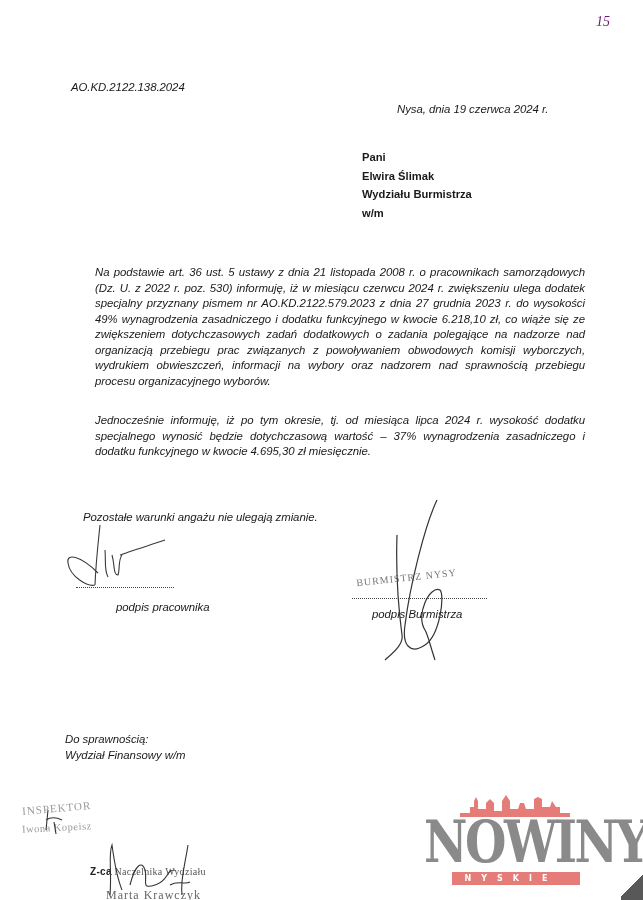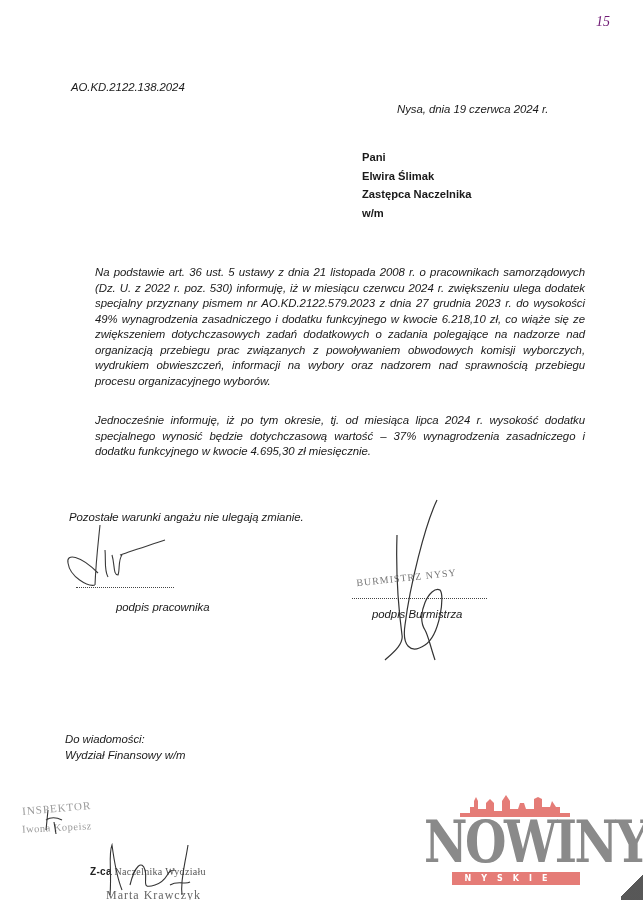--- a/index.html
+++ b/index.html
@@ -11,21 +11,21 @@
     }
     .abs { position: absolute; }
     .txt { font-size: 11.4px; line-height: 15.5px; letter-spacing: -0.05px; font-style: italic; }
     .ref { left: 71px; top: 80px; }
     .date { left: 397px; top: 80px; margin-top: 22px; }
     .addr { left: 341px; top: 148px; font-weight: bold; font-size: 11.2px; line-height: 18.5px; }
     .addr div { white-space: nowrap; padding-left: 21px; }
     .para { left: 71px; width: 490px; text-align: justify; margin-left: 24px; }
     .p1 { top: 265px; }
     .p2 { top: 413px; }
-    .p3 { left: 69px; top: 510px; white-space: nowrap; }
+    .p3 { left: 83px; top: 510px; white-space: nowrap; }
     .dots {
       position: absolute; height: 0;
       border-top: 1.3px dotted #444;
     }
     .dots1 { left: 76px; top: 587px; width: 98px; }
     .dots2 { left: 352px; top: 598px; width: 135px; }
     .lbl1 { left: 77px; top: 600px; padding-left: 39px; }
     .lbl2 { left: 372px; top: 607px; }
     .cc-title { left: 65px; top: 732px; }
     .cc-item { left: 65px; top: 748px; }
@@ -67,42 +67,42 @@
 <div>
 
   <div class="abs pagenum">15</div>
 
   <div class="abs txt ref">AO.KD.2122.138.2024</div>
   <div class="abs txt date">Nysa, dnia 19 czerwca 2024 r.</div>
 
   <div class="abs addr">
     <div>Pani</div>
     <div>Elwira Ślimak</div>
-    <div>Zastępca Naczelnika</div>
+    <div>Wydziału Burmistrza</div>
     <div>w/m</div>
   </div>
 
   <div class="abs txt para p1">Na podstawie art. 36 ust. 5 ustawy z dnia 21 listopada 2008 r. o pracownikach samorządowych (Dz. U. z 2022 r. poz. 530) informuję, iż w miesiącu czerwcu 2024 r. zwiększeniu ulega dodatek specjalny przyznany pismem nr AO.KD.2122.579.2023  z dnia 27 grudnia 2023 r. do wysokości 49% wynagrodzenia zasadniczego i dodatku funkcyjnego w kwocie 6.218,10 zł, co wiąże się ze zwiększeniem dotychczasowych zadań dodatkowych o zadania polegające na nadzorze nad organizacją przebiegu prac związanych z powoływaniem obwodowych komisji wyborczych, wydrukiem obwieszczeń, informacji na wybory oraz nadzorem nad sprawnością przebiegu procesu organizacyjnego wyborów.</div>
   <div class="abs txt para p2">Jednocześnie informuję, iż po tym okresie, tj. od miesiąca lipca 2024 r. wysokość dodatku specjalnego wynosić będzie dotychczasową wartość – 37% wynagrodzenia zasadniczego i dodatku funkcyjnego w kwocie 4.695,30 zł miesięcznie.</div>
   <div class="abs txt p3">Pozostałe warunki angażu nie ulegają zmianie.</div>
 
   <svg class="sig" style="left:60px;top:515px;" width="110" height="80">
     <path d="M40 10 C 38 30, 36 45, 35 70 M 35 70 C 28 72, 10 62, 8 48 C 6 38, 20 40, 38 58 M 45 35 C 46 45, 44 55, 48 62 M 52 40 C 55 50, 53 60, 58 60 C 60 55, 58 45, 62 40 M 60 40 C 65 38, 90 30, 105 25" stroke="#3a3a3a" stroke-width="1.1" fill="none"></path>
   </svg>
   <div class="dots dots1"></div>
   <div class="abs txt lbl1">podpis pracownika</div>
 
   <div class="abs stamp stamp-burm">BURMISTRZ NYSY</div>
   <div class="dots dots2"></div>
   <div class="abs txt lbl2">podpis Burmistrza</div>
   <svg class="sig" style="left:380px;top:495px;" width="100" height="170">
     <path d="M 57 5 C 45 30, 30 90, 25 130 C 22 150, 30 160, 45 150 C 60 140, 65 100, 60 95 C 50 90, 35 120, 45 135 C 48 140, 50 150, 55 165 M 17 40 C 16 70, 18 110, 22 140 C 24 150, 10 160, 5 165" stroke="#333" stroke-width="1.2" fill="none"></path>
   </svg>
 
-  <div class="abs txt cc-title">Do wiadomości:</div>
+  <div class="abs txt cc-title">Do sprawnością:</div>
   <div class="abs txt cc-item">Wydział Finansowy w/m</div>
 
   <div class="abs stamp stamp-insp">INSPEKTOR</div>
   <div class="abs stamp stamp-name">Iwona Kopeisz</div>
   <svg class="sig" style="left:40px;top:808px;" width="30" height="30">
     <path d="M 8 2 L 6 22 M 6 12 C 12 8, 18 10, 22 12 M 14 14 L 16 26" stroke="#333" stroke-width="1.1" fill="none"></path>
   </svg>
 
   <div class="abs stamp stamp-zca">
     <b>Z-ca</b>

